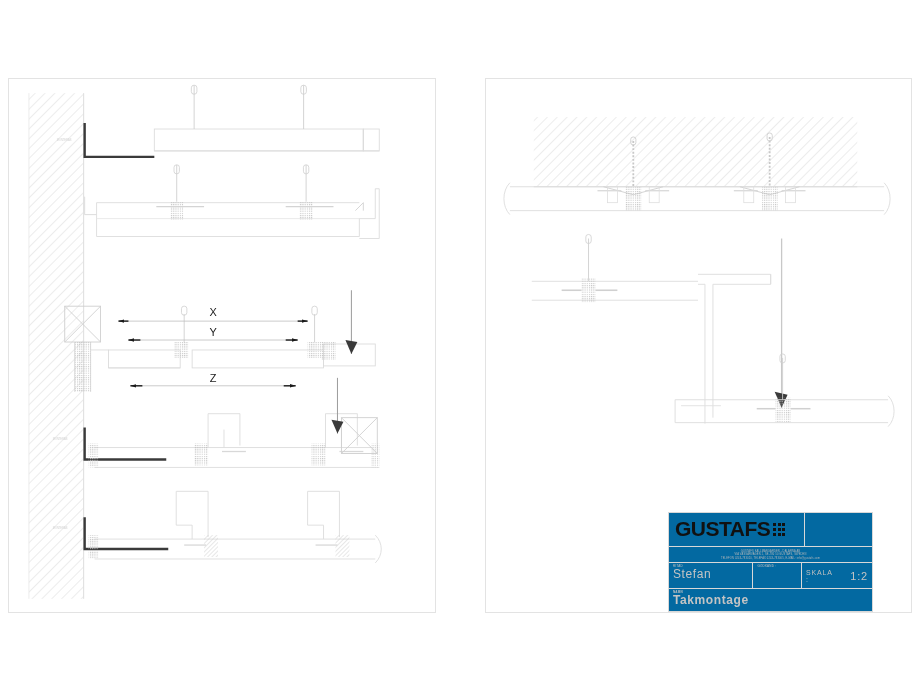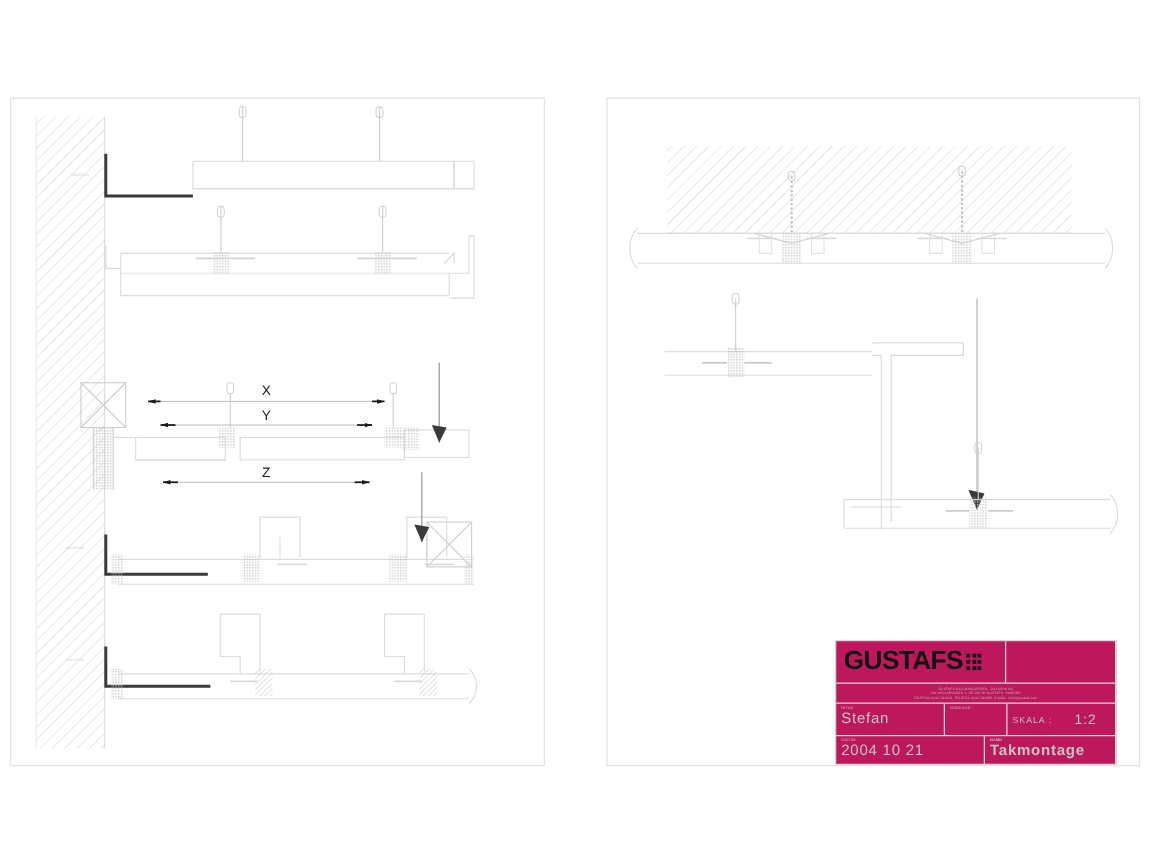--- a/index.html
+++ b/index.html
@@ -14,22 +14,22 @@
   
   .frame{position:absolute;border:1px solid #e3e3e3;background:#fff;box-sizing:border-box;}
   #frame-left{left:8px;top:78px;width:428px;height:535px;}
   #frame-right{left:485px;top:78px;width:427px;height:535px;}
 
   .layer{position:absolute;left:0;top:0;width:100%;height:100%;}
   svg{display:block;overflow:visible;}
 
   
   #title-block{
-    position:absolute;left:668px;top:512px;width:225px;height:100px;
-    border:1px solid #d8d8d8;box-sizing:border-box;background:#be185d;
+    position:absolute;left:668px;top:512px;width:205px;height:100px;
+    border:1px solid #d8d8d8;box-sizing:border-box;background:#0369a1;
   }
   .tb-logo-row{height:34px;border-bottom:1px solid #d8d8d8;position:relative;box-sizing:border-box;}
   .tb-logo{
     position:absolute;left:6px;top:4px;
     font-family:"Liberation Sans", sans-serif;
     font-weight:bold;font-size:21px;letter-spacing:-0.5px;color:#111;
     display:flex;align-items:center;
   }
   .tb-logo-dots{display:inline-grid;grid-template-columns:repeat(3,3px);
     grid-template-rows:repeat(3,3px);gap:1.6px;margin-left:3px;margin-top:1px;}
@@ -374,24 +374,20 @@
         <span class="tb-cap">GODKAND :</span>
         <span class="tb-val"></span>
       </div>
       <div class="tb-cell tb-scale">
         <span>SKALA :</span>
         <b>1:2</b>
       </div>
     </div>
 
     <div class="tb-row tb-row-2">
-      <div class="tb-cell" style="width:118px;">
-        <span class="tb-cap">DATUM</span>
-        <span class="tb-val">2004  10  21</span>
-      </div>
       <div class="tb-cell" style="flex:1;font-weight:bold;">
         <span class="tb-cap">NAMN</span>
         <span class="tb-val">Takmontage</span>
       </div>
     </div>
 
   </div>
 
 </div>
 

